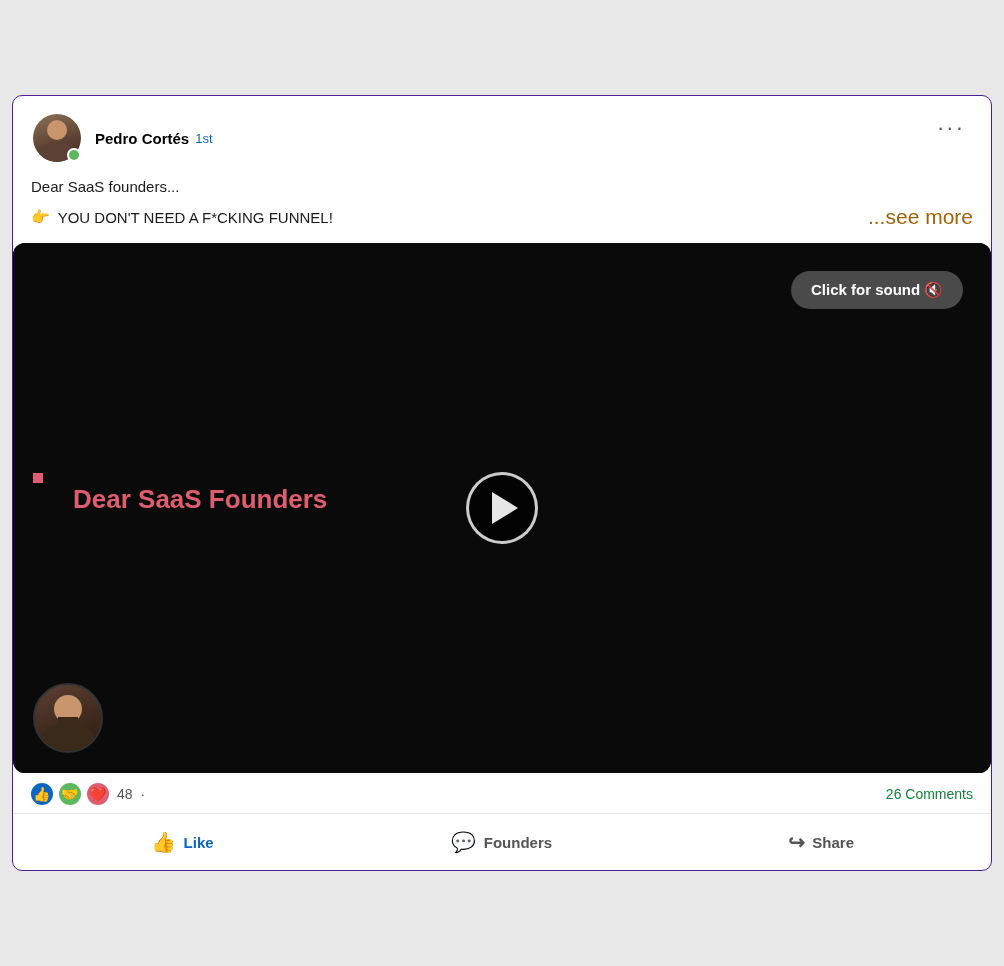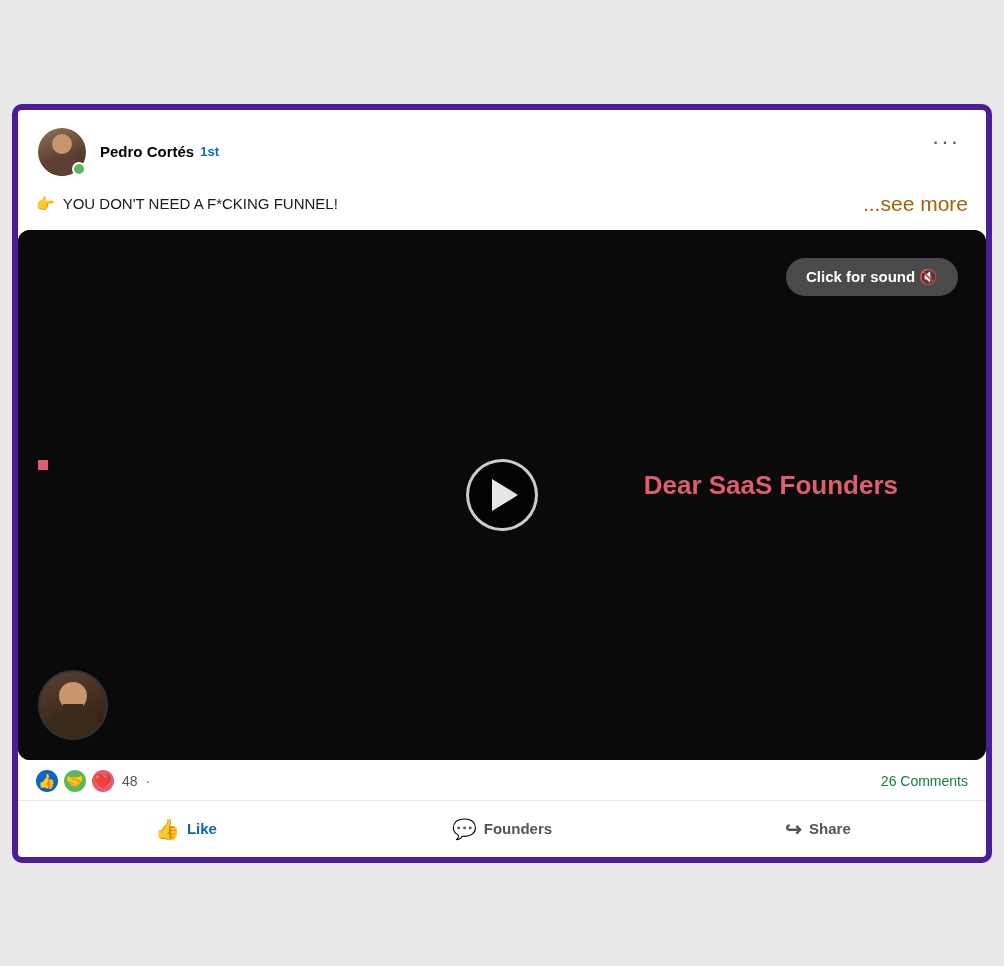--- a/index.html
+++ b/index.html
@@ -8,21 +8,21 @@
       display: flex;
       justify-content: center;
       align-items: center;
       min-height: 100vh;
       font-family: -apple-system, BlinkMacSystemFont, 'Segoe UI', Arial, sans-serif;
     }
     .card {
       width: 980px;
       background: #fff;
       border-radius: 10px;
-      border: 6px solid #4c1d95;
+      border: 1px solid #4c1d95;
       overflow: hidden;
     }
     .post-header {
       display: flex;
       align-items: flex-start;
       justify-content: space-between;
       padding: 16px 18px 10px 18px;
     }
     .post-header-left {
       display: flex;
@@ -98,21 +98,21 @@
       gap: 6px;
     }
     .author-name {
       font-size: 15px;
       font-weight: 600;
       color: #000;
     }
     .connection-badge {
       font-size: 13px;
       color: #0a66c2;
-      font-weight: 700;
+      font-weight: 400;
     }
     .author-headline {
       font-size: 12.5px;
       color: #555;
       margin-top: 2px;
       max-width: 700px;
       white-space: nowrap;
       overflow: hidden;
       text-overflow: ellipsis;
     }
@@ -220,22 +220,22 @@
       font-weight: 600;
       cursor: pointer;
       display: flex;
       align-items: center;
       gap: 8px;
       z-index: 10;
     }
     .video-content {
       position: relative;
       z-index: 5;
-      text-align: right;
-      padding: 40px 88px;
+      text-align: left;
+      padding: 40px 60px;
       width: 100%;
     }
     .video-subtitle {
       color: #e05d6f;
       font-size: 26px;
       font-weight: 600;
       margin-bottom: 18px;
       font-family: Arial, sans-serif;
     }
     .video-main-text {
@@ -410,20 +410,21 @@
         <div class="author-name-row">
           <span class="author-name">Pedro Cortés</span>
           <span class="connection-badge">1st</span>
         </div>
       </div>
     </div>
     <button class="more-btn">···</button>
   </div>
 
   <div class="post-text">
+    <div class="post-line1">Dear SaaS founders...</div>
     <div class="post-line2">
       <span>👉</span>
       <span>YOU DON'T NEED A F*CKING FUNNEL!</span>
       <span class="see-more">...see more</span>
     </div>
   </div>
 
   <div class="video-container">
     <div class="video-bg"></div>
 

